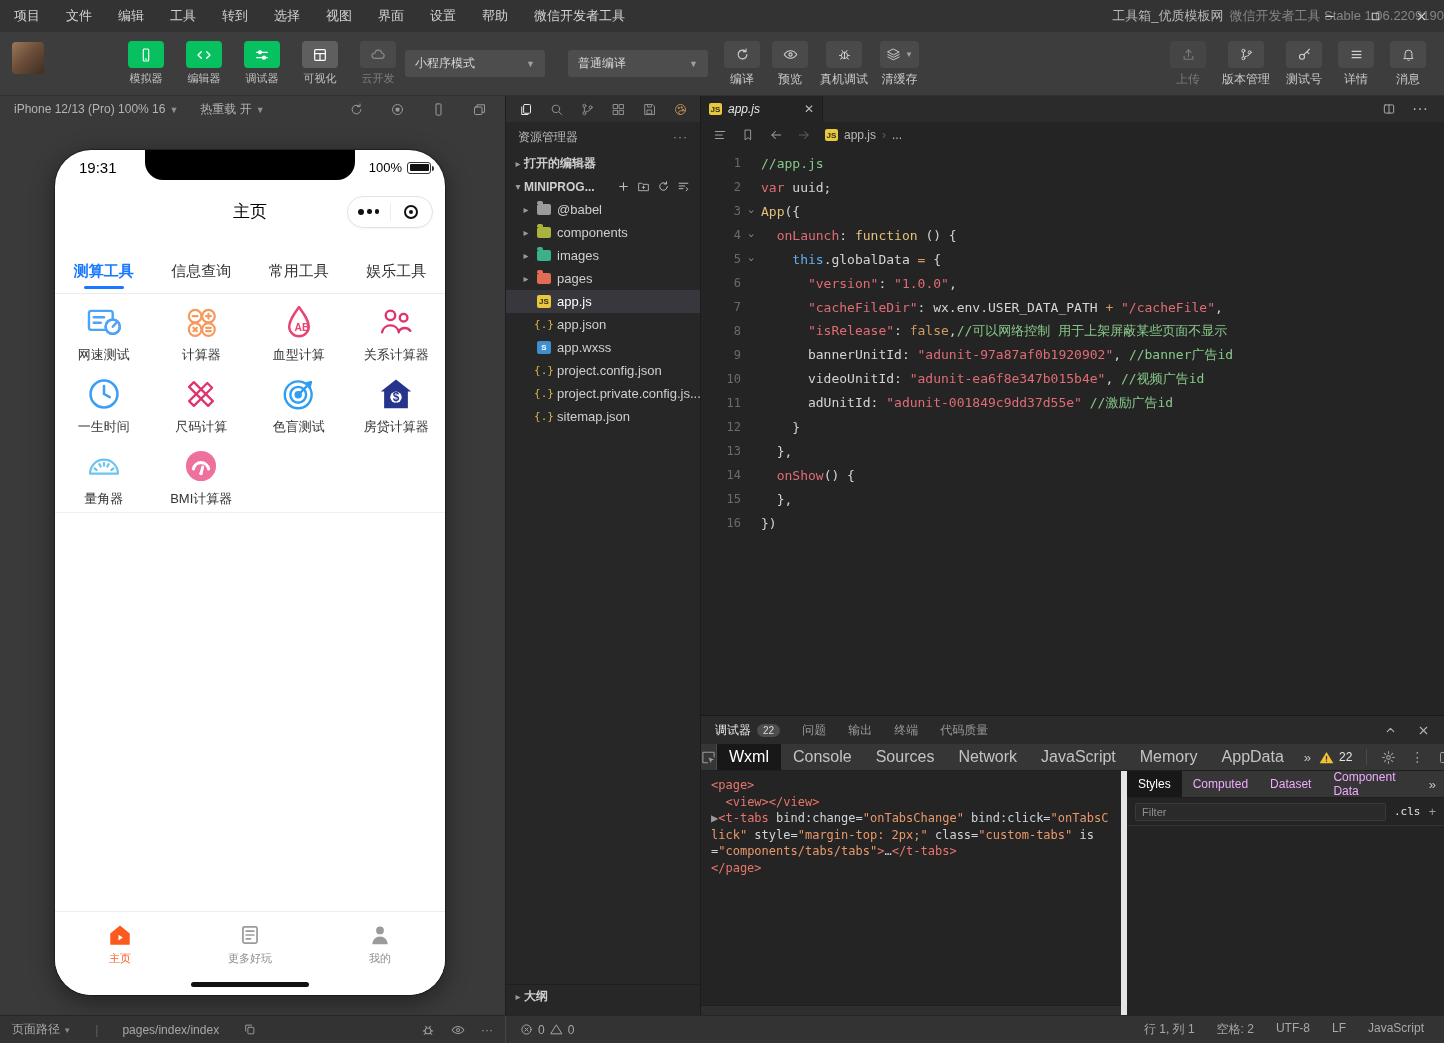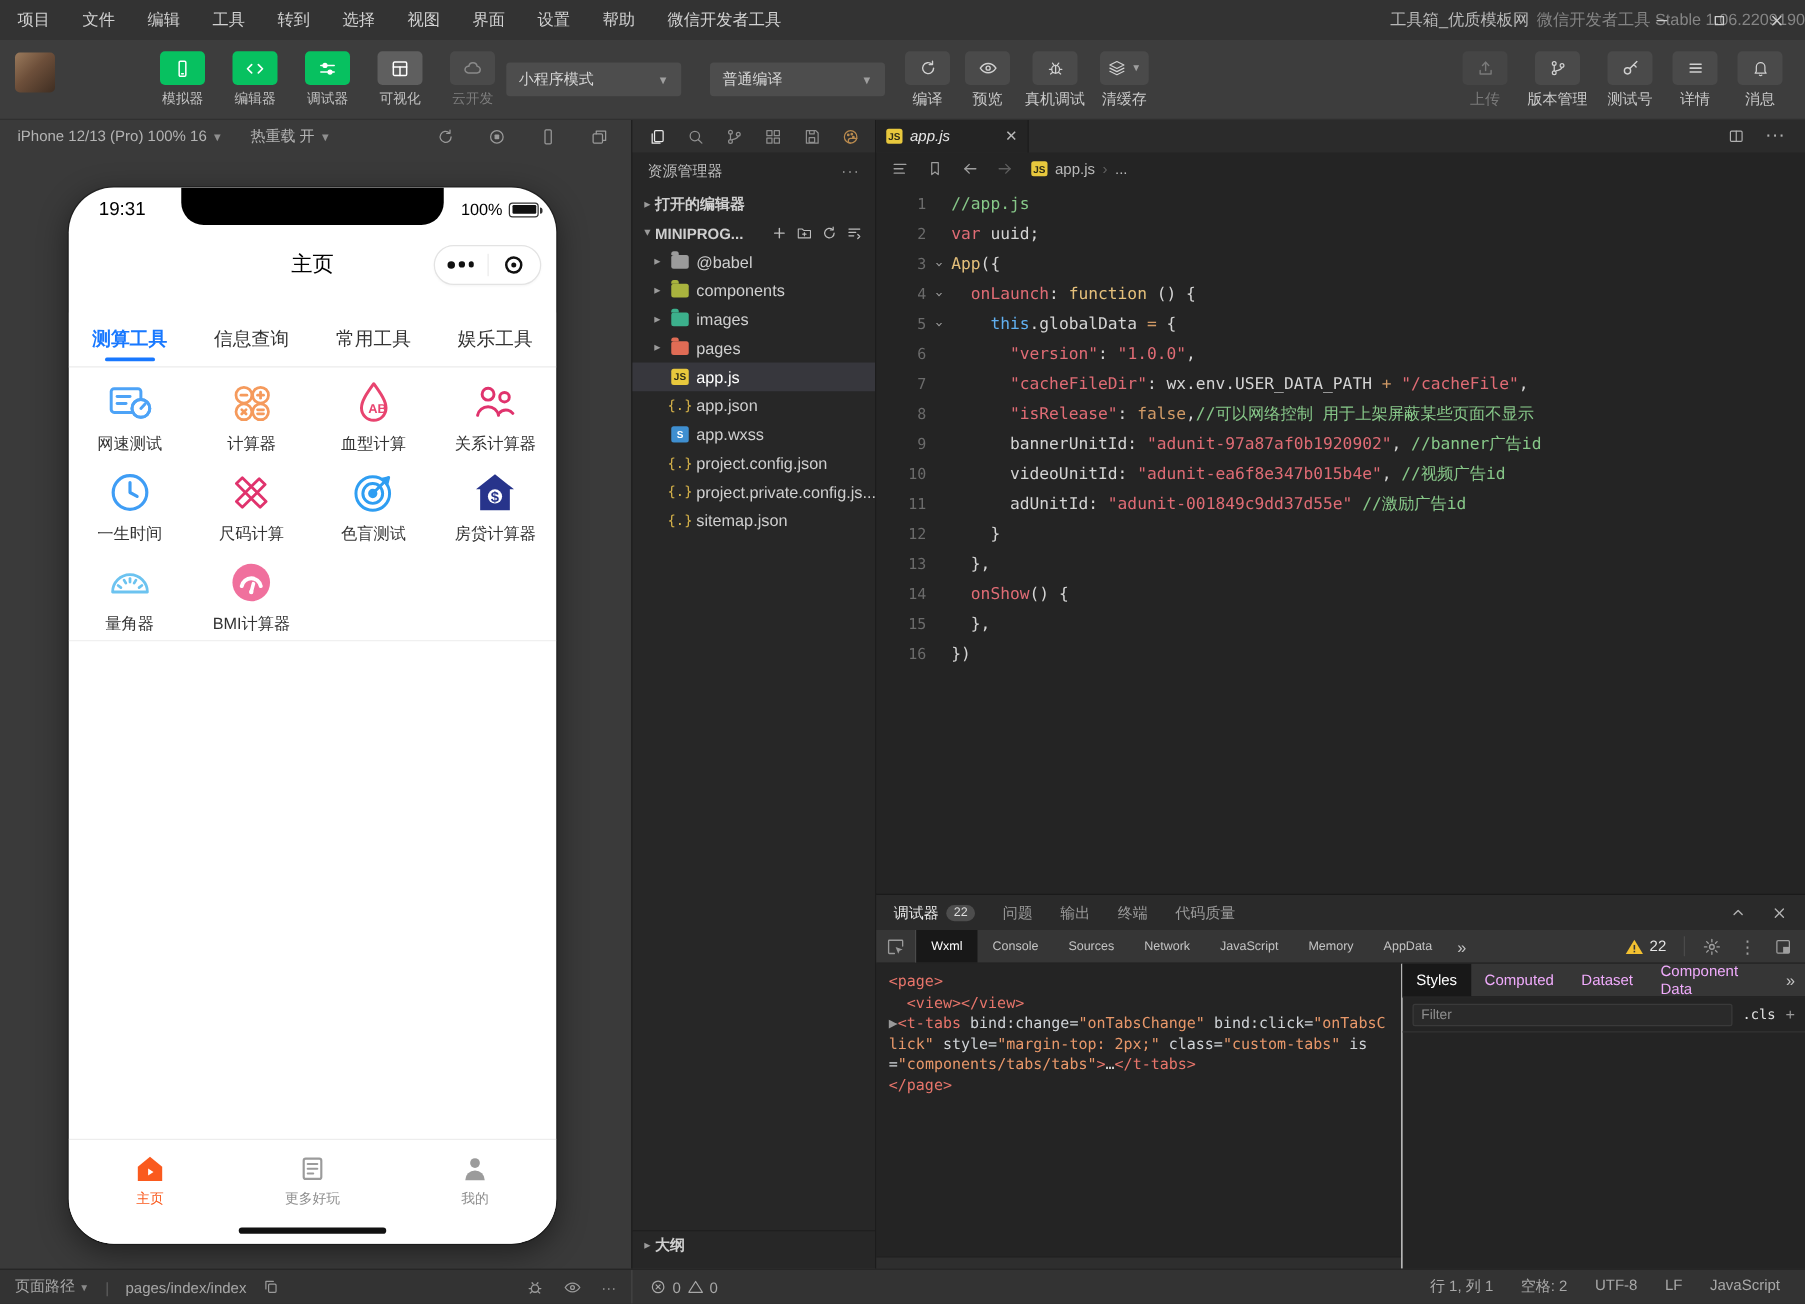--- a/index.html
+++ b/index.html
@@ -140,47 +140,47 @@
   .debugger { position:absolute; left:0; right:0; top:619px; bottom:0; background:#242424; border-top:1px solid #1a1a1a; }
   .dbg-header { height:28px; background:#2a2a2a; display:flex; align-items:center; padding:0 14px; gap:22px; }
   .dbg-tab { font-size:12px; color:#9a9a9a; display:flex; align-items:center; gap:6px; cursor:pointer; }
   .dbg-tab.active { color:#e8e8e8; }
   .dbg-badge { background:#4d4d4d; color:#ddd; font-size:10px; border-radius:8px; padding:1px 6px; }
   .dbg-header-right { margin-left:auto; display:flex; gap:20px; color:#b3b3b3; }
   .dbg-header-right .ic-w { width:13px; height:13px; cursor:pointer; }
   .devtools-bar { height:27px; background:#363636; display:flex; align-items:center; border-bottom:1px solid #1f1f1f; }
   .insp-cell { width:32px; height:100%; display:flex; align-items:center; justify-content:center; border-right:1px solid #4a4a4a; color:#9a9a9a; }
   .insp-cell .ic-w { width:15px; height:15px; cursor:pointer; }
-  .dt-tab { height:100%; display:flex; align-items:center; padding:0 12px; font-size:10px; color:#c3c3c3; cursor:pointer; }
+  .dt-tab { height:100%; display:flex; align-items:center; padding:0 12px; font-size:16px; color:#c3c3c3; cursor:pointer; }
   .dt-tab.active { background:#181818; color:#fff; }
   .dt-more { color:#c3c3c3; padding:0 8px; font-size:13px; cursor:pointer; }
   .dt-right { margin-left:auto; display:flex; align-items:center; gap:14px; padding-right:10px; }
   .warn-wrap { display:flex; align-items:center; gap:5px; color:#e6e6e6; font-size:12px; cursor:pointer; }
   .warn-wrap .ic-w { width:13px; height:13px; }
   .dt-right .sep { width:1px; height:16px; background:#4a4a4a; }
   .dt-right .ic-w { width:15px; height:15px; color:#9f9f9f; cursor:pointer; }
   .dt-right .kebab { color:#9f9f9f; font-size:14px; cursor:pointer; }
   .dbg-content { position:absolute; top:55px; left:0; right:0; bottom:0; }
   .wxml-pane { position:absolute; left:0; top:0; bottom:10px; width:420px; padding:6px 10px; font-family:"DejaVu Sans Mono","Liberation Mono",monospace; font-size:12px; line-height:16.5px; color:#d4d4d4; overflow:hidden; }
   .wxml-line { white-space:pre-wrap; word-break:break-all; }
   .tok-tag { color:#e8756b; } .tok-attr { color:#d0d4d8; } .tok-val { color:#e8986a; } .tok-arr { color:#9a9a9a; }
   .wxml-bottom { position:absolute; left:0; bottom:0; width:420px; height:10px; background:#2e2e2e; border-top:1px solid #1f1f1f; }
-  .styles-pane { position:absolute; left:420px; right:0; top:0; bottom:0; border-left:1px solid #e5e5e5; }
+  .styles-pane { position:absolute; left:420px; right:0; top:0; bottom:0; border-left:6px solid #e5e5e5; }
   .styles-tabs { height:27px; display:flex; align-items:center; background:#363636; border-bottom:1px solid #1f1f1f; }
   .st-tab { height:100%; display:flex; align-items:center; padding:0 11px; font-size:12px; color:#f0abfc; cursor:pointer; }
   .st-tab.active { background:#181818; color:#fff; }
   .styles-filter { height:28px; display:flex; align-items:center; gap:8px; padding:0 8px; border-bottom:1px solid #333; }
   .filter-input { flex:1; height:18px; background:#2a2a2a; border:1px solid #3a3a3a; border-radius:2px; color:#ddd; font-size:11px; padding:0 6px; outline:none; }
   .filter-input::placeholder { color:#8f8f8f; }
   .cls-btn { color:#e3e3e3; font-size:11px; font-family:"DejaVu Sans Mono","Liberation Mono",monospace; cursor:pointer; }
   .plus-btn { color:#9a9a9a; font-size:13px; cursor:pointer; }
 
   
   .statusbar { position:absolute; left:0; right:0; bottom:0; height:28px; background:#333333; border-top:1px solid #262626; display:flex; align-items:center; font-size:12px; color:#a8a8a8; z-index:30; }
-  .sb-left { width:505px; display:flex; align-items:center; gap:13px; padding:0 12px;text-align:center; }
+  .sb-left { width:505px; display:flex; align-items:center; gap:24px; padding:0 12px;text-align:center; }
   .sb-left .caret { font-size:8px; color:#8a8a8a; }
   .sb-sep { color:#5f5f5f; }
   .sb-icons { margin-left:auto; display:flex; gap:16px; color:#9a9a9a; }
   .sb-icons .ic-w { width:14px; height:14px; cursor:pointer; }
   .sb-problems { display:flex; align-items:center; gap:5px; padding:0 14px; border-left:1px solid #454545; height:100%; }
   .sb-problems .ic-w { width:13px; height:13px; color:#a8a8a8; }
   .sb-right { margin-left:auto; display:flex; gap:22px; padding-right:20px; }
   .sb-right span { cursor:pointer; }
 </style>
 </head>

